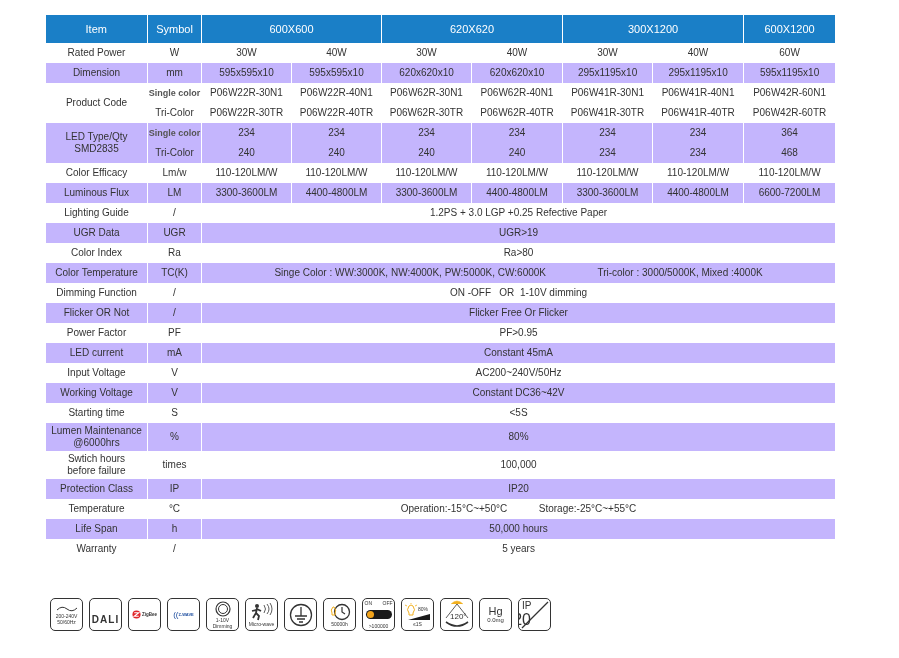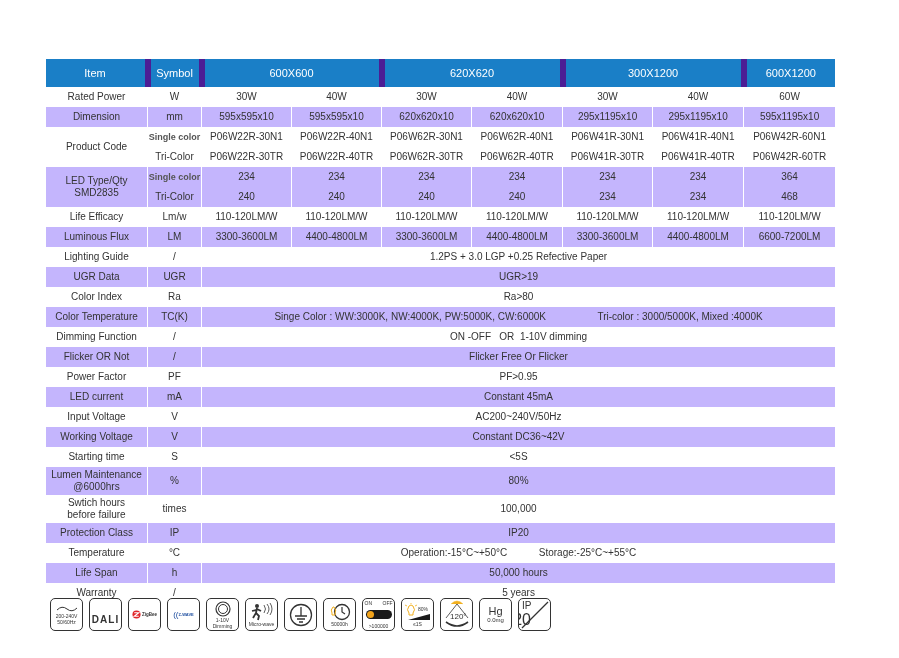--- a/index.html
+++ b/index.html
@@ -1,23 +1,23 @@
 <!DOCTYPE html>
 <html><head>
 <meta charset="utf-8">
 <style>
   html, body { margin: 0; padding: 0; background: #ffffff; }
   body { width: 899px; height: 658px; position: relative; overflow: hidden;
          font-family: "Liberation Sans", "DejaVu Sans", sans-serif; color: #333333; }
   table.spec { position: absolute; left: 45px; top: 15px; width: 790px;
-               border-collapse: collapse; table-layout: fixed; font-size: 10px; margin-top: 44px; }
+               border-collapse: collapse; table-layout: fixed; font-size: 10px; }
   table.spec td, table.spec th { text-align: center; vertical-align: middle; padding: 0;
                border-left: 1px solid #ffffff; border-right: 1px solid #ffffff; line-height: 12px; }
   table.spec th { background: #1a7fc7; color: #ffffff; font-weight: normal; font-size: 11px;
-               height: 28px; border-left: 6px solid #4c1d95; }
+               height: 28px; border-left: 1px solid #4c1d95; }
   table.spec th:first-child { border-left: none; }
   tr.r td { height: 20px; }
   tr.shade td { background: #c4b5fd; }
   tr.white td { background: #ffffff; }
   tr.tall td { height: 28px; }
   td.sym-sm { font-size: 9px; color: #555; font-weight: bold; }
   .icons { position: absolute; left: 50px; top: 598px; height: 36px; display: flex; gap: 6px; }
   .ic { width: 33px; height: 33px; border: 1.5px solid #333; border-radius: 5px; box-sizing: border-box;
         position: relative; display: flex; align-items: center; justify-content: center;
         flex-direction: column; font-size: 6px; color: #333; background: #fff; overflow: hidden; }
@@ -115,21 +115,21 @@
     <td>240</td>
     <td>240</td>
     <td>240</td>
     <td>240</td>
     <td>234</td>
     <td>234</td>
     <td>468</td>
   </tr>
 
   <tr class="r white">
-    <td>Life Efficacy</td>
+    <td>Color Efficacy</td>
     <td>Lm/w</td>
     <td>110-120LM/W</td>
     <td>110-120LM/W</td>
     <td>110-120LM/W</td>
     <td>110-120LM/W</td>
     <td>110-120LM/W</td>
     <td>110-120LM/W</td>
     <td>110-120LM/W</td>
   </tr>
 

